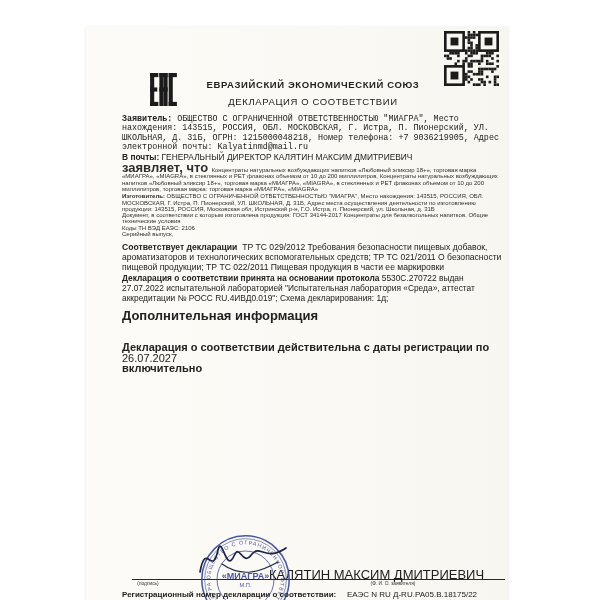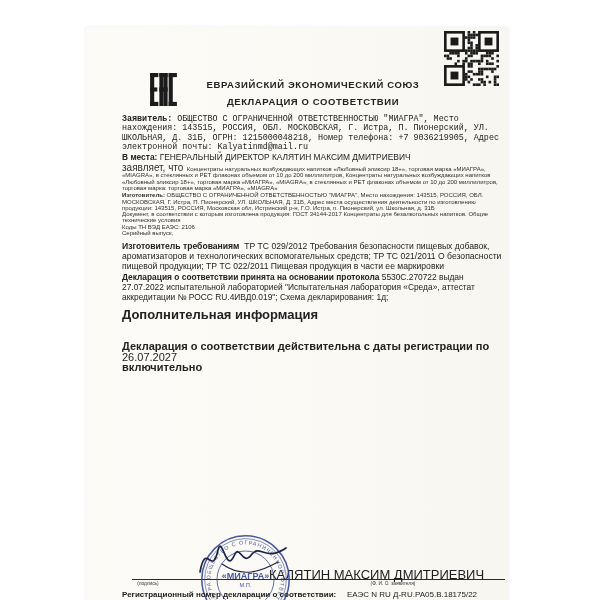--- a/index.html
+++ b/index.html
@@ -11,28 +11,28 @@
     position:absolute;left:86px;top:0;width:422px;height:600px;
     background:linear-gradient(90deg,#fcfbf7 0%,#faf9f4 60%,#f7f6f0 100%);
     box-shadow:-1px 0 2px rgba(0,0,0,.06),1px 0 2px rgba(0,0,0,.05);
     margin-top:27px;
   }
   .eac-logo{position:absolute;left:64px;top:46px;width:27px;height:33px;}
   .eac-logo rect{fill:#1b1b1b;}
   .qr{position:absolute;left:358px;top:4px;width:55px;height:55px;}
   .hdr{margin-top:52px;text-align:center;}
   .hdr .union{font-size:9.5px;font-weight:bold;letter-spacing:.6px;}
-  .hdr .title{font-size:9.5px;font-weight:bold;letter-spacing:.6px;margin-top:6px;}
+  .hdr .title{font-size:9.5px;font-weight:normal;letter-spacing:.6px;margin-top:6px;}
   .content{position:absolute;left:36px;top:0;width:382px;}
   p{margin:0;}
   .p-main{font-size:8.4px;line-height:9.4px;margin-top:8px;text-align:left;font-family:Liberation Mono, monospace;}
   .p-inline-lbl{font-weight:bold;}
   .p-vlitse{font-size:8.4px;line-height:9.4px;margin-top:0;}
   .p-declares{font-size:6px;line-height:6.3px;margin-top:3px;color:#2e2e2e;}
-  .p-declares .big-lbl{font-size:10px;font-weight:normal;}
+  .p-declares .big-lbl{font-size:13px;font-weight:bold;}
   .p-maker{font-size:6px;line-height:6.3px;margin-top:1px;color:#2e2e2e;}
   .p-small-line{font-size:6px;line-height:6.3px;color:#2e2e2e;}
   .p-comply{font-size:8.6px;line-height:10px;margin-top:5px;}
   .p-basis{font-size:8.4px;line-height:9.7px;margin-top:2px;}
   .p-add{font-size:13px;font-weight:bold;margin-top:5px;}
   .p-valid{font-size:11px;line-height:10.5px;font-weight:bold;margin-top:19px;}
   .p-valid .date{font-weight:normal;}
   .p-valid .suffix{display:block;}
   .sig-line{position:absolute;left:46px;top:552px;width:373px;border-top:1px solid #2a2a2a;}
   .sig-caption{position:absolute;left:36px;top:554px;width:52px;text-align:center;font-size:4.8px;color:#333;}
@@ -184,30 +184,30 @@
 
   <div class="content">
 
     <div class="hdr">
       <div class="union">ЕВРАЗИЙСКИЙ ЭКОНОМИЧЕСКИЙ СОЮЗ</div>
       <div class="title">ДЕКЛАРАЦИЯ О СООТВЕТСТВИИ</div>
     </div>
 
     <p class="p-main"><span class="p-inline-lbl">Заявитель:</span> <span>ОБЩЕСТВО С ОГРАНИЧЕННОЙ ОТВЕТСТВЕННОСТЬЮ "МИАГРА", Место нахождения: 143515, РОССИЯ, ОБЛ. МОСКОВСКАЯ, Г. Истра, П. Пионерский, УЛ. ШКОЛЬНАЯ, Д. 31Б, ОГРН: 1215000048218, Номер телефона: +7 9036219905, Адрес электронной почты: Kalyatinmd@mail.ru</span></p>
 
-    <p class="p-vlitse"><span class="p-inline-lbl">В места:</span> <span>ГЕНЕРАЛЬНЫЙ ДИРЕКТОР КАЛЯТИН МАКСИМ ДМИТРИЕВИЧ</span></p>
+    <p class="p-vlitse"><span class="p-inline-lbl">В почты:</span> <span>ГЕНЕРАЛЬНЫЙ ДИРЕКТОР КАЛЯТИН МАКСИМ ДМИТРИЕВИЧ</span></p>
 
     <p class="p-declares"><span class="big-lbl">заявляет, что</span>&nbsp; <span>Концентраты натуральных возбуждающих напитков «Любовный эликсир 18+», торговая марка «МИАГРА», «MIAGRA», в стеклянных и PET флаконах объемом от 10 до 200 миллилитров, Концентраты натуральных возбуждающих напитков «Любовный эликсир 18+», торговая марка «МИАГРА», «MIAGRA», в стеклянных и PET флаконах объемом от 10 до 200 миллилитров, торговая марка: торговая марка «МИАГРА», «MIAGRA»</span></p>
 
     <p class="p-maker"><span class="p-inline-lbl">Изготовитель:</span> <span>ОБЩЕСТВО С ОГРАНИЧЕННОЙ ОТВЕТСТВЕННОСТЬЮ "МИАГРА", Место нахождения: 143515, РОССИЯ, ОБЛ. МОСКОВСКАЯ, Г. Истра, П. Пионерский, УЛ. ШКОЛЬНАЯ, Д. 31Б, Адрес места осуществления деятельности по изготовлению продукции: 143515, РОССИЯ, Московская обл, Истринский р-н, Г.О. Истра, п. Пионерский, ул. Школьная, д. 31Б</span></p>
     <p class="p-small-line">Документ, в соответствии с которым изготовлена продукция: ГОСТ 34144-2017 Концентраты для безалкогольных напитков. Общие технические условия</p>
     <p class="p-small-line">Коды ТН ВЭД ЕАЭС: 2106</p>
     <p class="p-small-line">Серийный выпуск,</p>
 
-    <p class="p-comply"><span class="p-inline-lbl">Изготовитель требованиям</span>&nbsp; <span>ТР ТС 029/2012 Требования безопасности пищевых добавок, ароматизаторов и технологических вспомогательных средств; ТР ТС 021/2011 О безопасности пищевой продукции; ТР ТС 022/2011 Пищевая продукция в части ее маркировки</span></p>
+    <p class="p-comply"><span class="p-inline-lbl">Соответствует декларации</span>&nbsp; <span>ТР ТС 029/2012 Требования безопасности пищевых добавок, ароматизаторов и технологических вспомогательных средств; ТР ТС 021/2011 О безопасности пищевой продукции; ТР ТС 022/2011 Пищевая продукция в части ее маркировки</span></p>
 
     <p class="p-basis"><span class="p-inline-lbl">Декларация о соответствии принята на основании протокола</span> <span>5530С.270722 выдан 27.07.2022 испытательной лабораторией "Испытательная лаборатория «Среда», аттестат аккредитации № РОСС RU.4ИВД0.019"; Схема декларирования: 1д;</span></p>
 
     <p class="p-add">Дополнительная информация</p>
 
     <p class="p-valid"><span>Декларация о соответствии действительна с даты регистрации по</span> <span class="date">26.07.2027</span><span class="suffix">включительно</span></p>
 
   </div>
 
   <div class="sig-line"></div>

